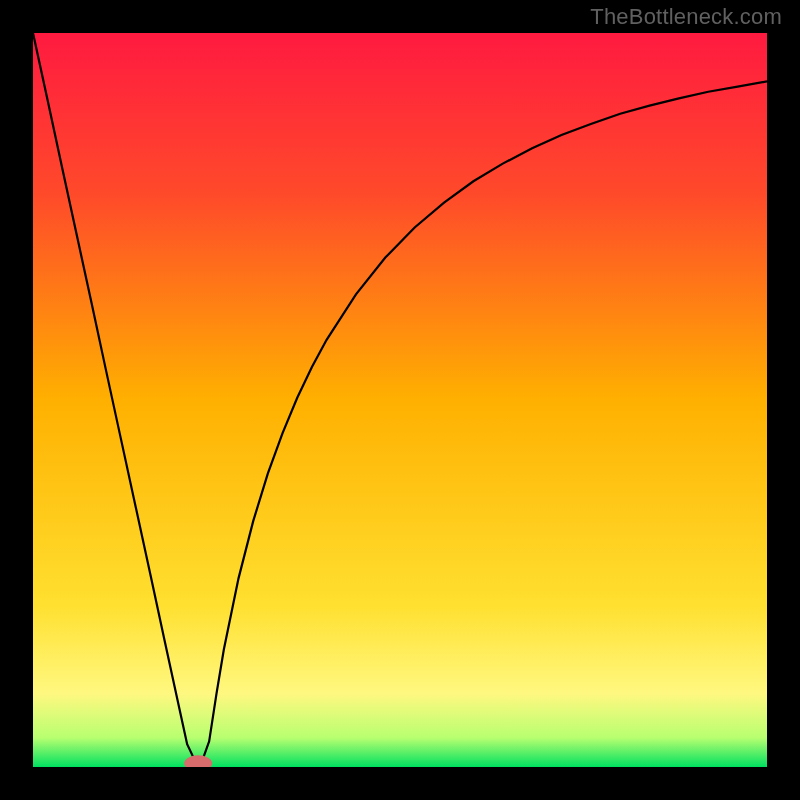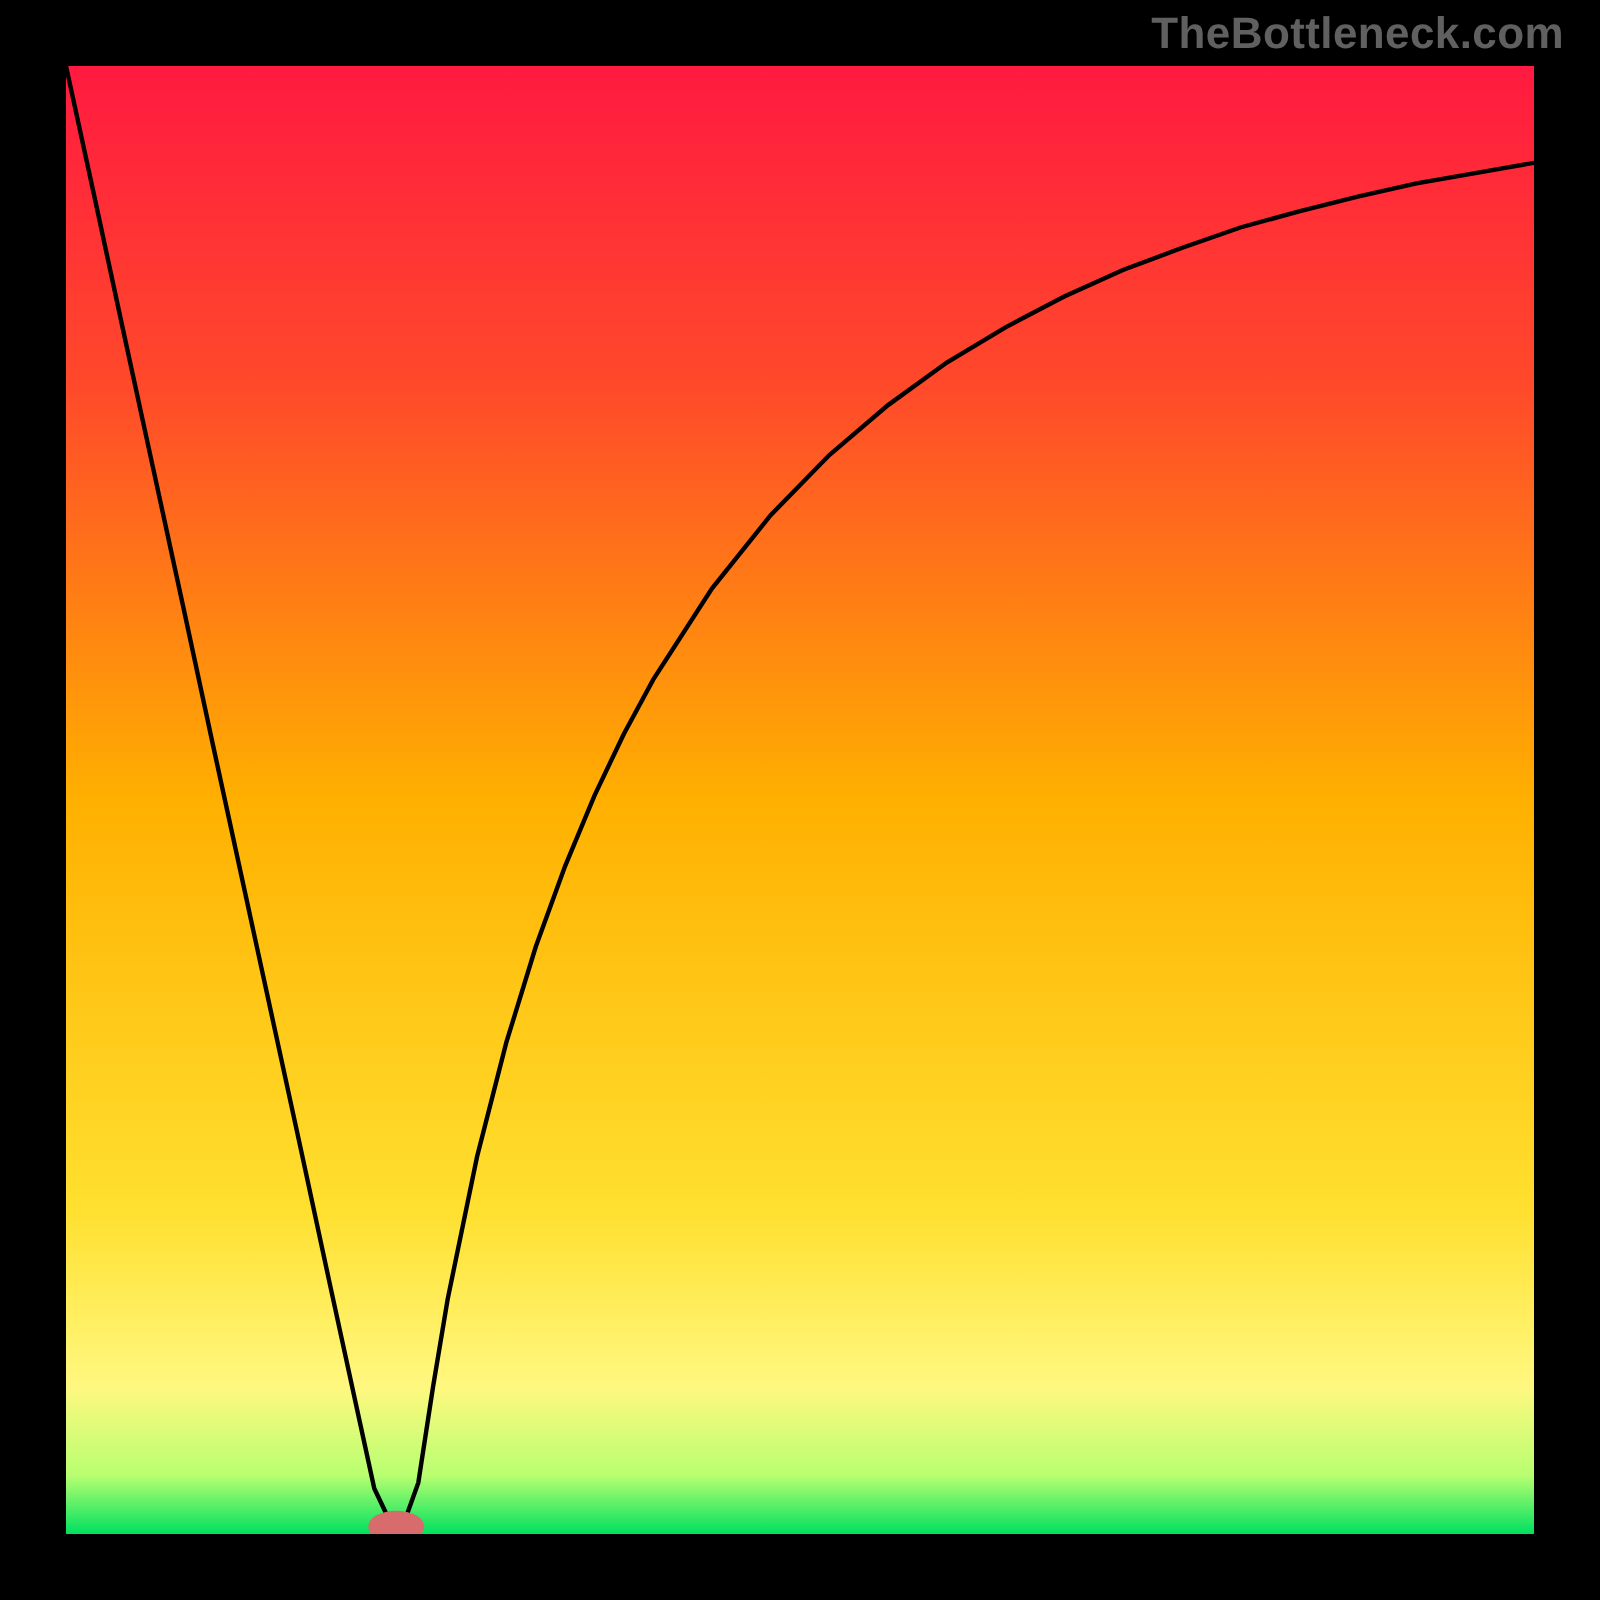--- a/index.html
+++ b/index.html
@@ -15,21 +15,21 @@
     width: 800px;
     height: 800px;
     background: #000;
   }
   .watermark {
     position: absolute;
     top: 4px;
     right: 18px;
     font-family: Arial, Helvetica, sans-serif;
     font-size: 22px;
-    font-weight: 700;
+    font-weight: 400;
     color: #606060;
     letter-spacing: 0.2px;
   }
   .plot-wrap {
     position: absolute;
     left: 33px;
     top: 33px;
     width: 734px;
     height: 734px;
   }

